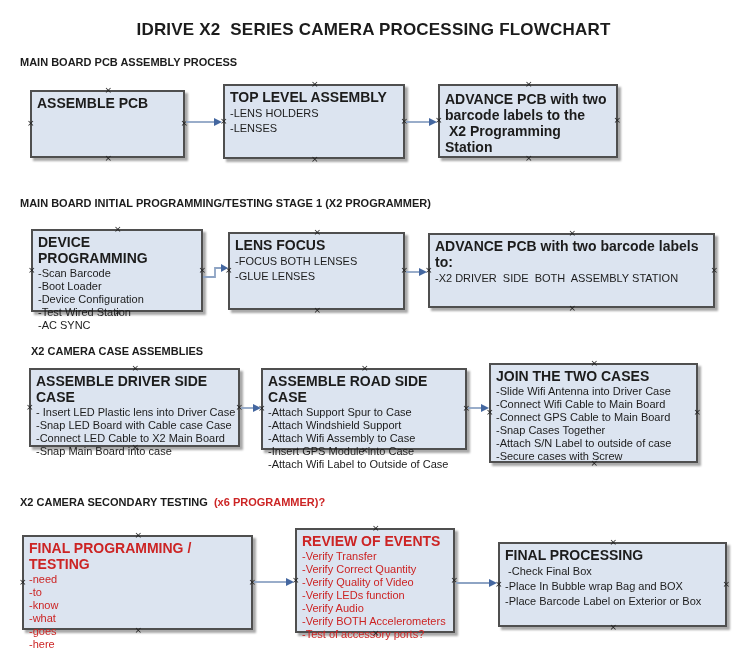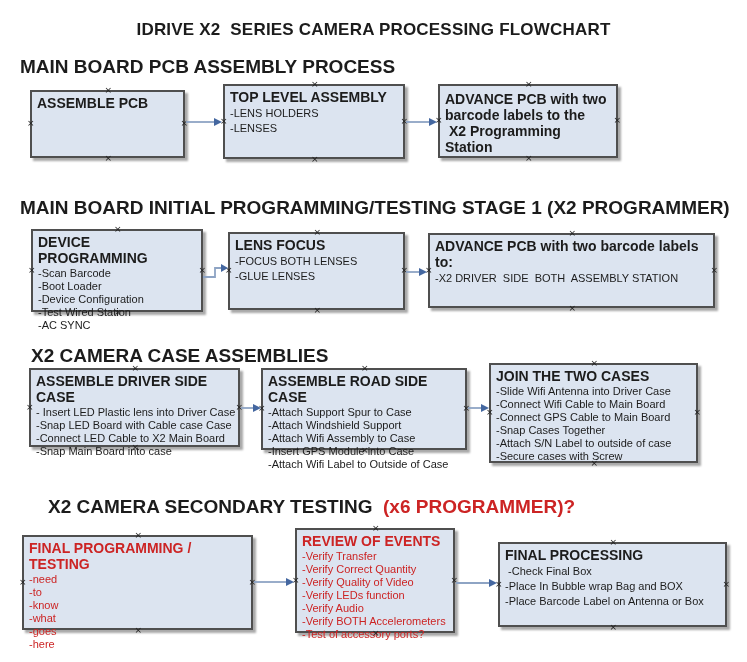--- a/index.html
+++ b/index.html
@@ -6,21 +6,21 @@
   #canvas{
     position:relative;width:747px;height:662px;overflow:hidden;
     font-family:"Liberation Sans","DejaVu Sans",sans-serif;
     color:var(--text,#1c1c1c);background:#ffffff;
   }
   .main-title{
     position:absolute;left:0;right:0;top:20px;text-align:center;
     font-size:17px;font-weight:bold;letter-spacing:.2px;white-space:pre;
   }
   .section-heading{
-    position:absolute;font-size:19px;font-weight:bold;white-space:pre;
+    position:absolute;font-size:11px;font-weight:bold;white-space:pre;
   }
   .section-heading .red{color:var(--red,#cc2424);}
   .fc-box{
     position:absolute;background:var(--box-fill,#dce4f0);
     border:2px solid var(--box-border,#4f4f4f);
     box-shadow:3px 3px 2px var(--shadow,#a9a9a9);
     padding:3px 5px;box-sizing:border-box;overflow:visible;
   }
   .box-title{
     font-size:14px;font-weight:bold;line-height:16px;white-space:pre-wrap;
@@ -182,21 +182,21 @@
 
   <svg class="fc-arrow" style="left:240px;top:400px" width="22" height="16">
     <line x1="1" y1="8" x2="13" y2="8"></line>
       <polygon points="13,4 21,8 13,12"></polygon>
   </svg>
   <svg class="fc-arrow" style="left:467px;top:400px" width="23" height="16">
     <line x1="1" y1="8" x2="14" y2="8"></line>
       <polygon points="14,4 22,8 14,12"></polygon>
   </svg>
 
-  <div class="section-heading" style="left:48px;top:496px"><span>X2 CAMERA SECONDARY TESTING</span><span class="red">  (x6 PROGRAMMER)?</span></div>
+  <div class="section-heading" style="left:20px;top:496px"><span>X2 CAMERA SECONDARY TESTING</span><span class="red">  (x6 PROGRAMMER)?</span></div>
 
   <div class="fc-box tight red-text" style="left:22px;top:535px;width:231px;height:95px">
     <div class="box-title">FINAL PROGRAMMING / TESTING</div>
     <div class="box-items">
         <div class="box-item">-need</div>
         <div class="box-item">-to</div>
         <div class="box-item">-know</div>
         <div class="box-item">-what</div>
         <div class="box-item">-goes</div>
         <div class="box-item">-here</div>
@@ -220,21 +220,21 @@
   <span class="cp cp-top">×</span>
       <span class="cp cp-bottom">×</span>
       <span class="cp cp-left">×</span>
       <span class="cp cp-right">×</span>
     </div>
   <div class="fc-box" style="left:498px;top:542px;width:229px;height:85px">
     <div class="box-title">FINAL PROCESSING</div>
     <div class="box-items">
         <div class="box-item"> -Check Final Box</div>
         <div class="box-item">-Place In Bubble wrap Bag and BOX</div>
-        <div class="box-item">-Place Barcode Label on Antenna or Box</div>
+        <div class="box-item">-Place Barcode Label on Exterior or Box</div>
       </div>
   <span class="cp cp-top">×</span>
       <span class="cp cp-bottom">×</span>
       <span class="cp cp-left">×</span>
       <span class="cp cp-right">×</span>
     </div>
 
   <svg class="fc-arrow" style="left:253px;top:574px" width="42" height="16">
     <line x1="1" y1="8" x2="33" y2="8"></line>
       <polygon points="33,4 41,8 33,12"></polygon>

